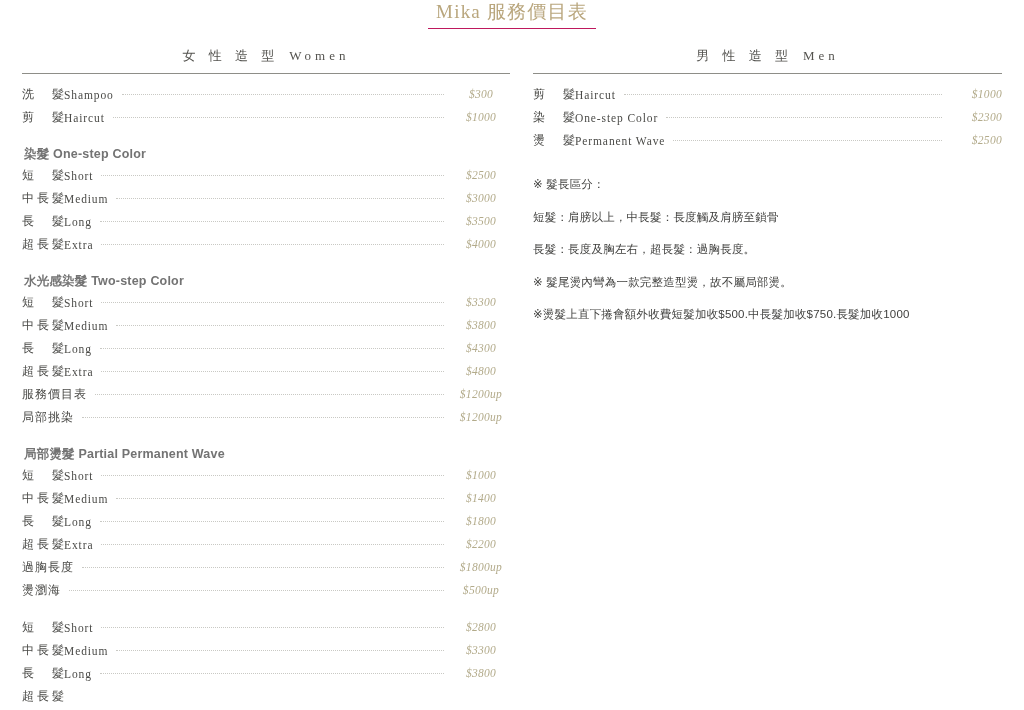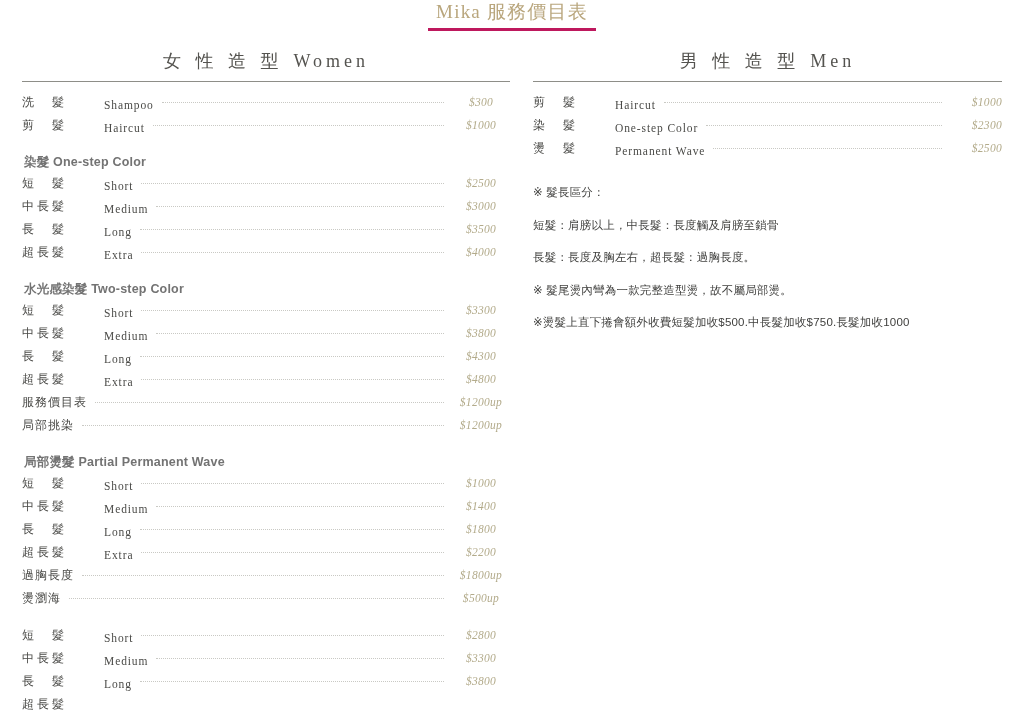--- a/index.html
+++ b/index.html
@@ -26,21 +26,21 @@
     text-align: center;
     padding-top: 1px;
   }
   .doc-title {
     display: inline-block;
     font-family: "Liberation Serif", "DejaVu Serif", serif;
     font-size: 19px;
     letter-spacing: 1.2px;
     color: #b9a67d;
     padding: 0 8px 5px 8px;
-    border-bottom: 3px solid #be185d;
+    border-bottom: 1px solid #be185d;
     line-height: 22px;
   }
 
   
   .columns {
     display: flex;
     padding: 0 22px;
     box-sizing: border-box;
     margin-top: 18px;
   }
@@ -48,21 +48,21 @@
     box-sizing: border-box;
   }
   .col-women { width: 488px; padding-right: 0px; }
   .col-gap   { width: 23px; }
   .col-men   { width: 469px; }
 
   
   .col-head {
     text-align: center;
     font-family: "Liberation Serif", "DejaVu Serif", serif;
-    font-size: 18px;
+    font-size: 13px;
     color: #54534f;
     letter-spacing: 3.2px;
     padding-bottom: 8px;
   }
   .col-head .cn { letter-spacing: 5px; }
   .col-head .en { letter-spacing: 4px; margin-left: 10px; }
   .col-rule {
     height: 1px;
     background: #8e8e88;
     margin-bottom: 12px;
@@ -81,25 +81,24 @@
 
   
   .row {
     display: flex;
     align-items: baseline;
     height: 23px;
     font-size: 12px;
   }
   .row .label {
     display: flex;
-    align-items: flex-end;
+    align-items: center;
     flex: none;
     white-space: nowrap;
     color: #4c4c49;
-    gap: 40px;
   }
   .row .cn {
     display: inline-block;
     width: 42px;
     text-align: justify;
     text-align-last: justify;
     font-family: "Liberation Serif", "DejaVu Serif", serif;
     font-size: 12px;
     color: #4a4a47;
   }

